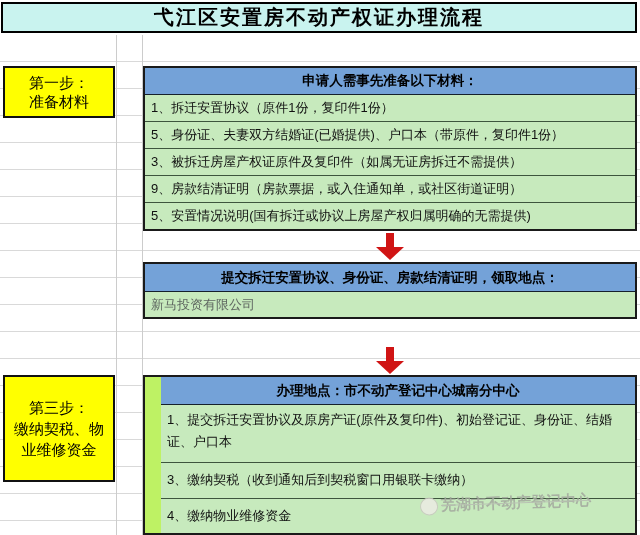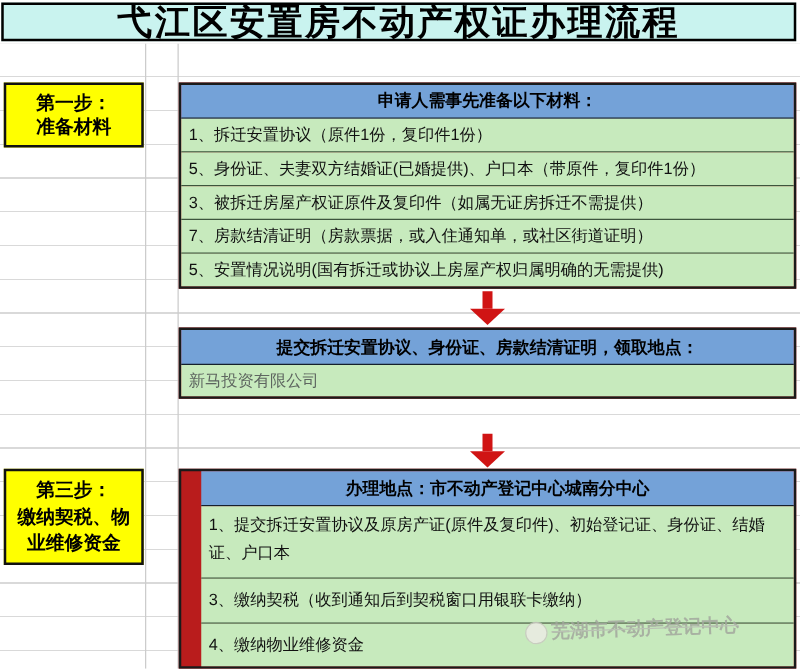--- a/index.html
+++ b/index.html
@@ -17,40 +17,40 @@
       transparent 0px, transparent 26px, #d9d9d9 26px, #d9d9d9 27px);
   }
   .gridline-v{position:absolute;top:35px;bottom:0;width:1px;background:#cccccc;z-index:0;}
   .gv1{left:116px;} .gv2{left:142px;}
 
   
   .title-bar{
     position:absolute;left:1px;top:2px;width:636px;height:31px;z-index:2;
     background:#c9f3ef;border:2px solid #000;box-sizing:border-box;
     display:flex;align-items:center;justify-content:center;
-    font-size:28px;font-weight:bold;color:#000;letter-spacing:2px;
+    font-size:20px;font-weight:bold;color:#000;letter-spacing:2px;
   }
 
   
   .step-label{
     position:absolute;left:3px;width:112px;z-index:2;
     background:#ffff00;border:2px solid #111;box-sizing:border-box;
     display:flex;align-items:center;justify-content:center;text-align:center;
-    font-size:15px;font-weight:bold;color:#000;
+    font-size:15px;font-weight:normal;color:#000;
     white-space:pre-line;line-height:19px;overflow:hidden;
   }
   .step1-label{top:66px;height:52px;}
   .step2-label{top:262px;height:55px;}
-  .step3-label{top:375px;height:77px;line-height:21px;}
+  .step3-label{top:375px;height:107px;line-height:21px;}
 
   
   .content{
     position:absolute;left:143px;width:494px;z-index:2;
     border:2px solid #1a1a1a;box-sizing:border-box;
-    display:flex;flex-direction:column;background:#b91c1c;
+    display:flex;flex-direction:column;background:#bef264;
   }
   .c1{top:66px;height:165px;}
   .c2{top:262px;height:57px;text-align:right;}
   .c3{top:375px;height:160px;padding-left:16px;}
   .sec-header{
     background:#74a2d8;border-bottom:1px solid #15202c;
     display:flex;align-items:center;justify-content:center;
     font-size:13.5px;font-weight:bold;color:#000;flex:0 0 26px;
   }
   .c2 .sec-header,.c3 .sec-header{flex:0 0 27px;}
@@ -101,21 +101,21 @@
 
   <div class="title-bar">弋江区安置房不动产权证办理流程</div>
 
   <div class="step-label step1-label">第一步：
 准备材料</div>
   <div class="content c1">
     <div class="sec-header">申请人需事先准备以下材料：</div>
     <div class="row">1、拆迁安置协议（原件1份，复印件1份）</div>
     <div class="row">5、身份证、夫妻双方结婚证(已婚提供)、户口本（带原件，复印件1份）</div>
     <div class="row">3、被拆迁房屋产权证原件及复印件（如属无证房拆迁不需提供）</div>
-    <div class="row">7、房款结清证明（房款票据，或入住通知单，或社区街道证明）</div>
+    <div class="row">9、房款结清证明（房款票据，或入住通知单，或社区街道证明）</div>
     <div class="row">5、安置情况说明(国有拆迁或协议上房屋产权归属明确的无需提供)</div>
   </div>
 
   <div class="down-arrow arrow1">
     <div class="bar"></div>
       <div class="head"></div>
   </div>
 
   <div class="content c2">
     <div class="sec-header">提交拆迁安置协议、身份证、房款结清证明，领取地点：</div>

